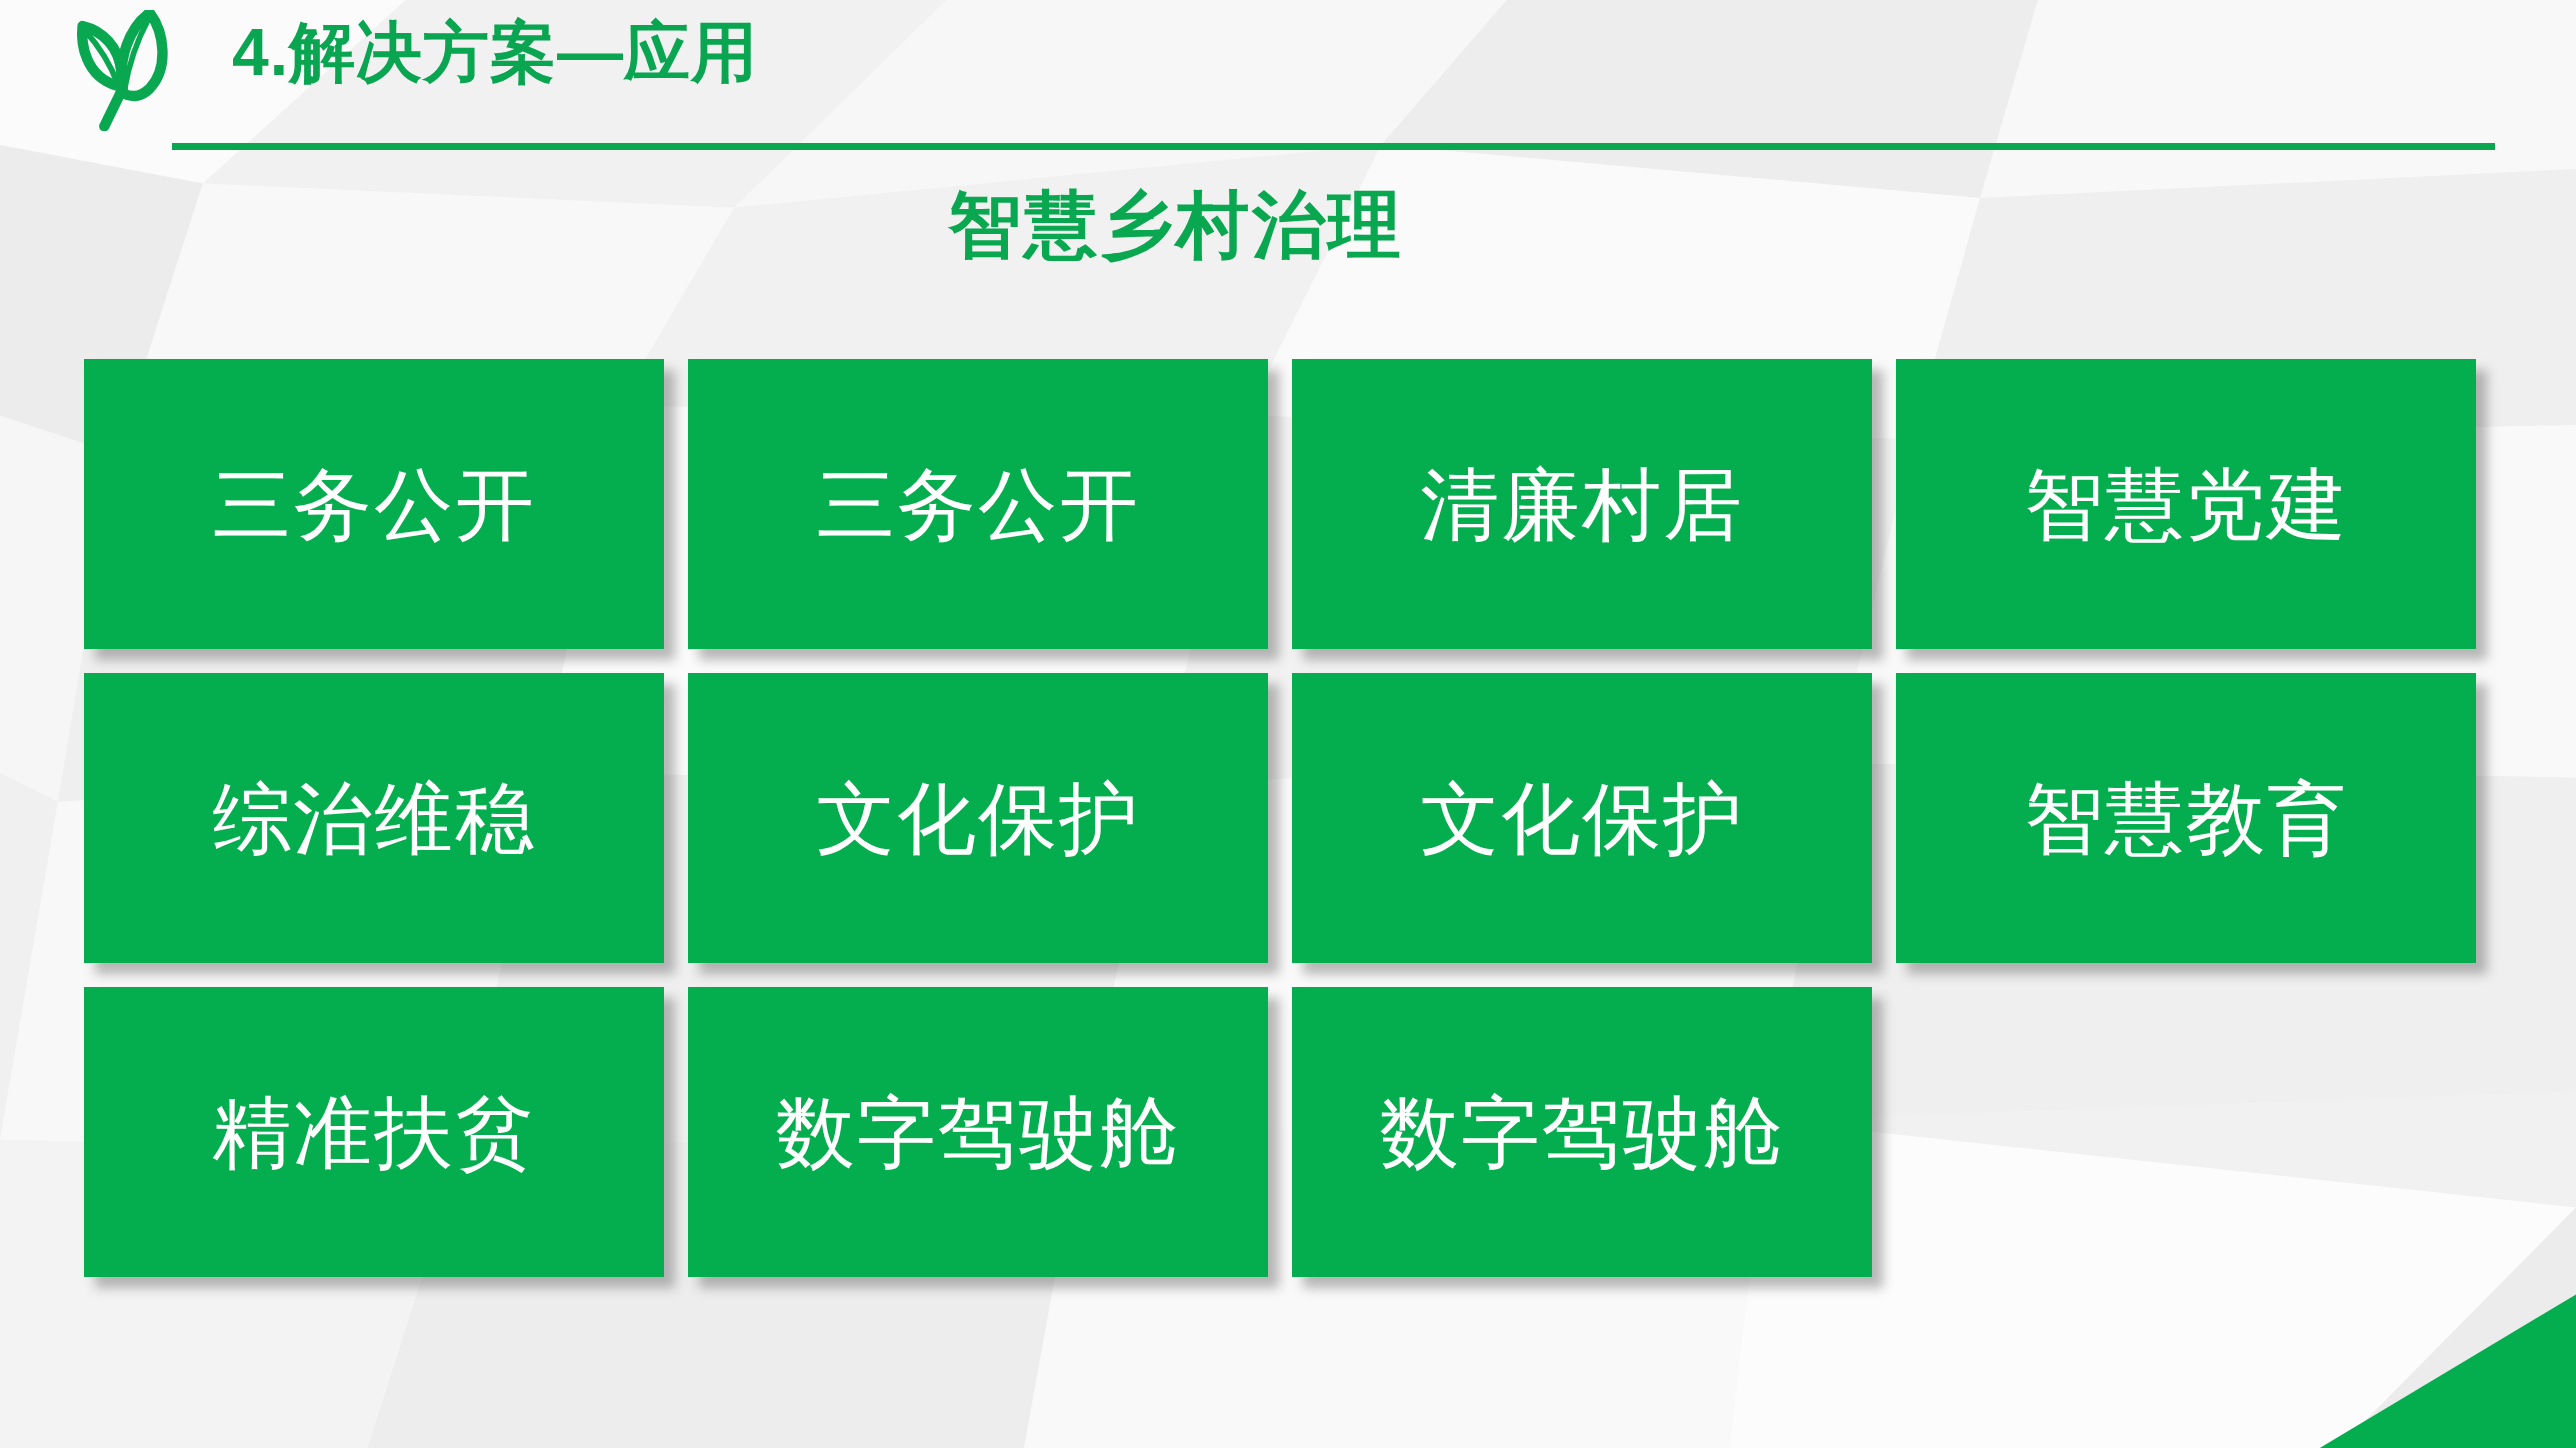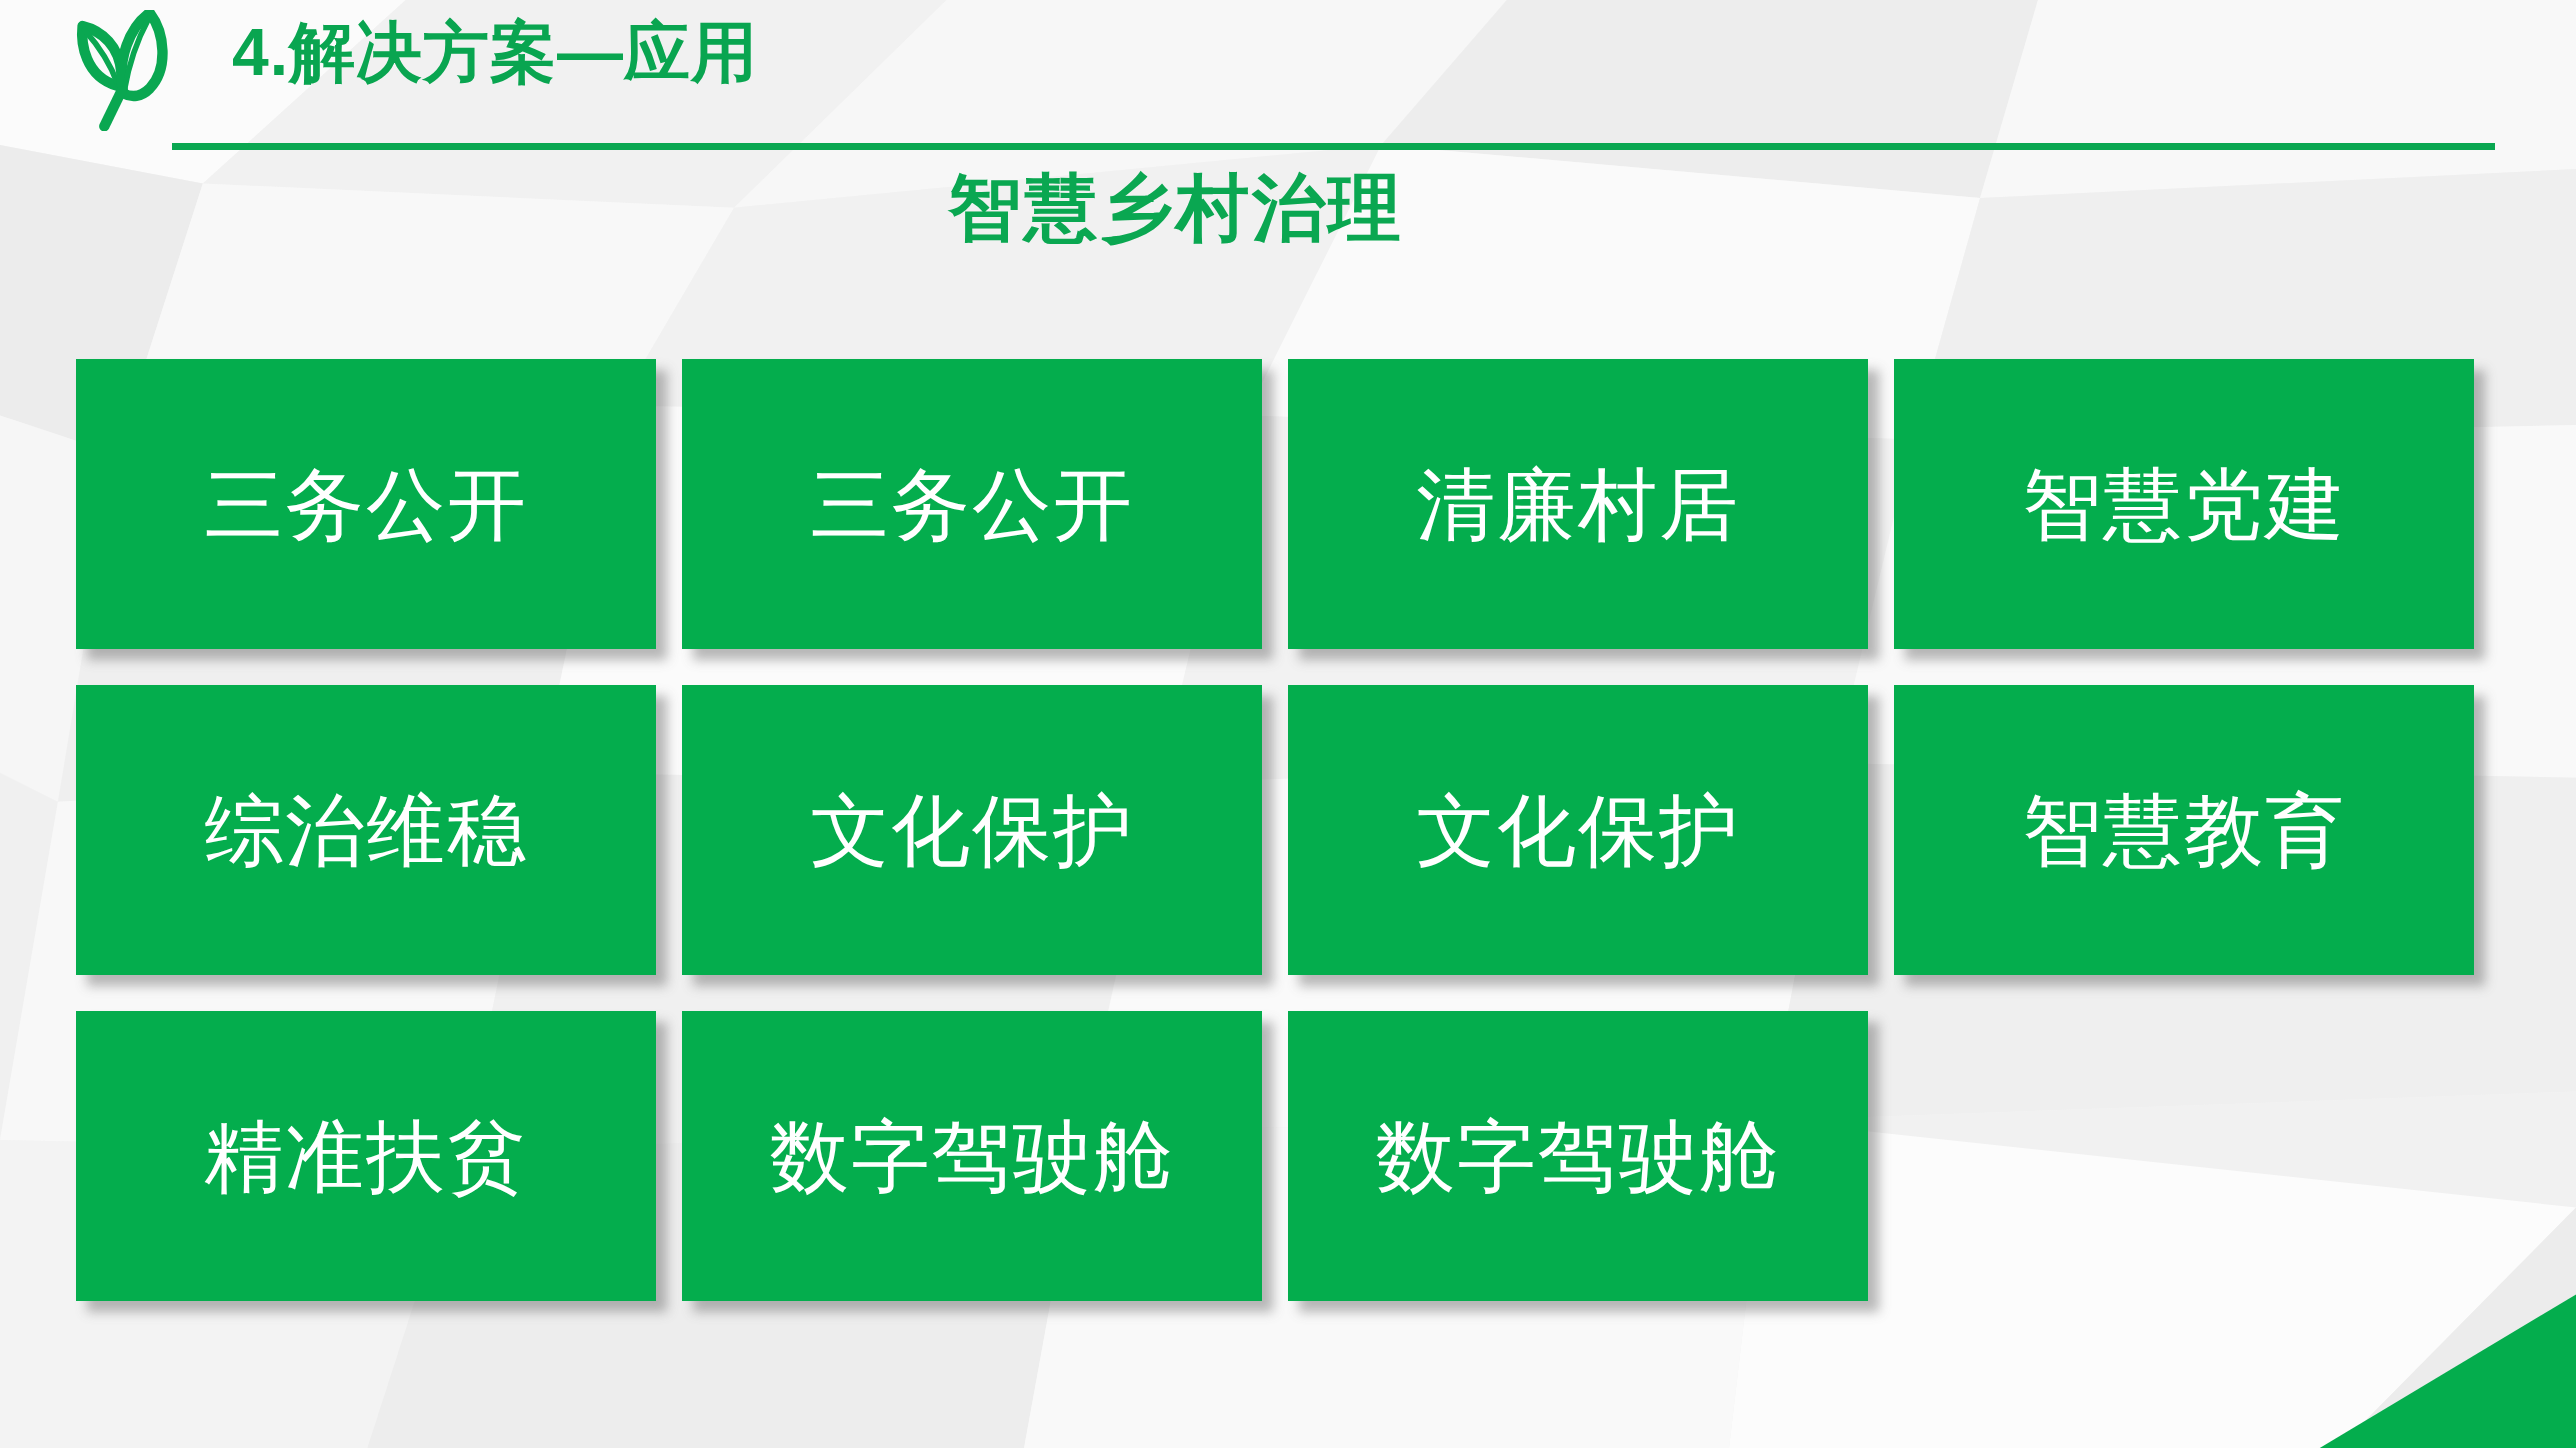--- a/index.html
+++ b/index.html
@@ -43,40 +43,41 @@
   #header-rule{
     position:absolute;
     left:172px; top:143px;
     width:2323px; height:6.8px;
     background:#0AA751;
   }
 
   
   #section-title{
     position:absolute;
-    left:0; top:171px;
+    left:0; top:188px;
     width:2352px;
     text-align:center;
     font-size:73px;
     font-weight:bold;
     color:#0AA751;
     letter-spacing:2.9px;
     line-height:1.0;
   }
 
   
   #grid{
     position:absolute;
-    left:76px; top:359px;
+    left:84px; top:359px;
     width:2397px;
     display:grid;
     grid-template-columns:repeat(4, 580px);
     grid-template-rows:repeat(3, 290px);
     column-gap:26px;
     row-gap:36px;
+    gap:24px;
   }
   .tile{
     background:#04AD4D;
     display:flex;
     align-items:center;
     justify-content:center;
     box-shadow:10.6px 10.6px 10.6px rgba(90,90,90,0.42);
   }
   .tile-label{
     color:#ffffff;

